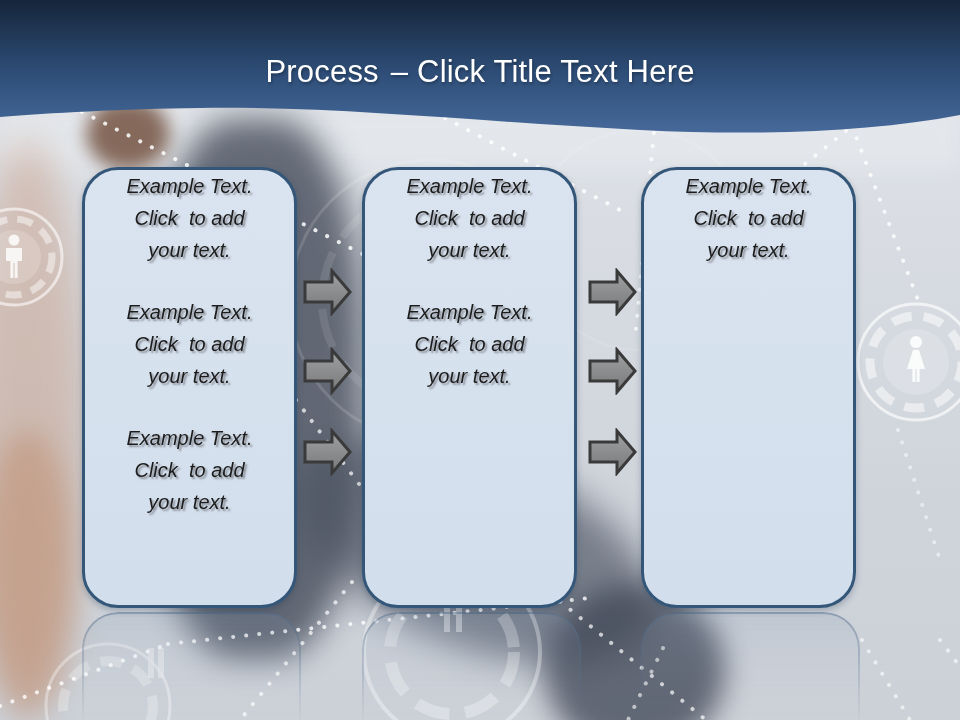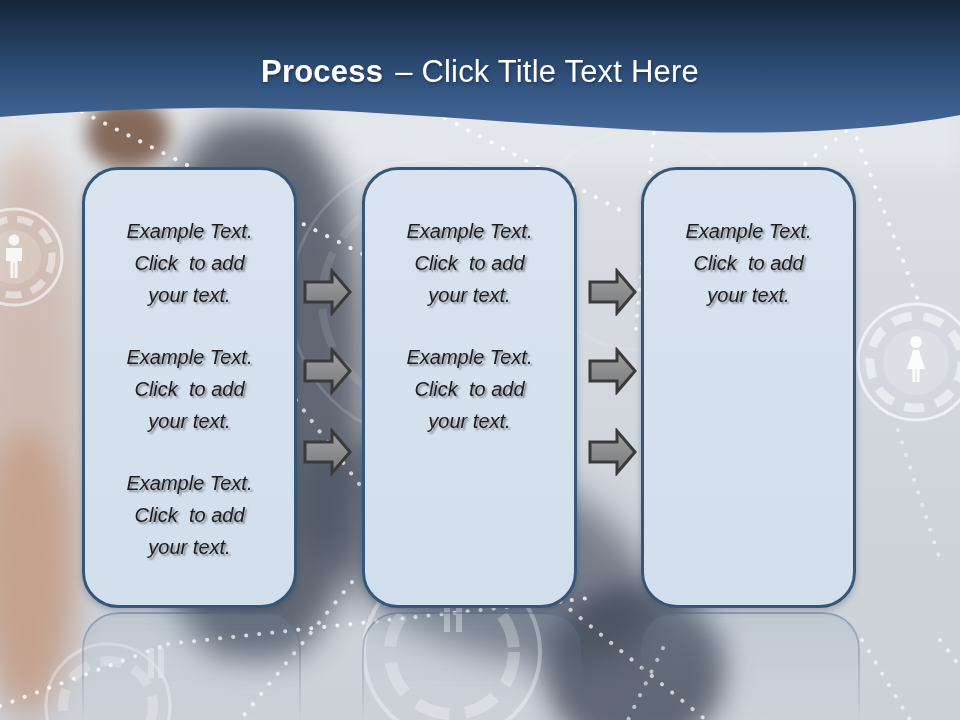--- a/index.html
+++ b/index.html
@@ -29,28 +29,28 @@
     mask-image:linear-gradient(180deg,rgba(0,0,0,.95),rgba(0,0,0,0));
   }
   .reflection.r1{left:82px;} .reflection.r2{left:362px;} .reflection.r3{left:641px;}
   
   .header-svg{position:absolute;left:0;top:0;}
   .slide-title{
     position:absolute;left:0;top:52px;width:100%;text-align:center;
     color:#fff;font-size:31px;line-height:40px;letter-spacing:.2px;
     text-shadow:1px 2px 3px rgba(0,0,0,.30);cursor:pointer;
   }
-  .slide-title .t-bold{font-weight:bold;margin-right:12px;}
+  .slide-title .t-bold{font-weight:normal;margin-right:12px;}
   
   .process-box{
     position:absolute;top:167px;width:215px;height:441px;box-sizing:border-box;
     background:linear-gradient(180deg,#dae4f0 0%,#d2deec 100%);
     border:3px solid #335679;border-radius:36px;
     box-shadow:0 3px 6px rgba(30,50,80,.28);
-    padding-top:45px;cursor:pointer;
+    cursor:pointer;
   }
   .process-box.b1{left:82px;} .process-box.b2{left:362px;} .process-box.b3{left:641px;}
   .text-block{margin:0 8px 30px 8px;text-align:center;}
   .text-block .line{
     font-style:italic;font-size:20px;line-height:32px;color:#1c1c1c;
     white-space:pre;text-shadow:2px 2px 2px rgba(70,70,75,.55);
   }
   
   .arrow{position:absolute;width:50px;height:48px;cursor:pointer;}
   .col1{left:303px;} .col2{left:588px;}

